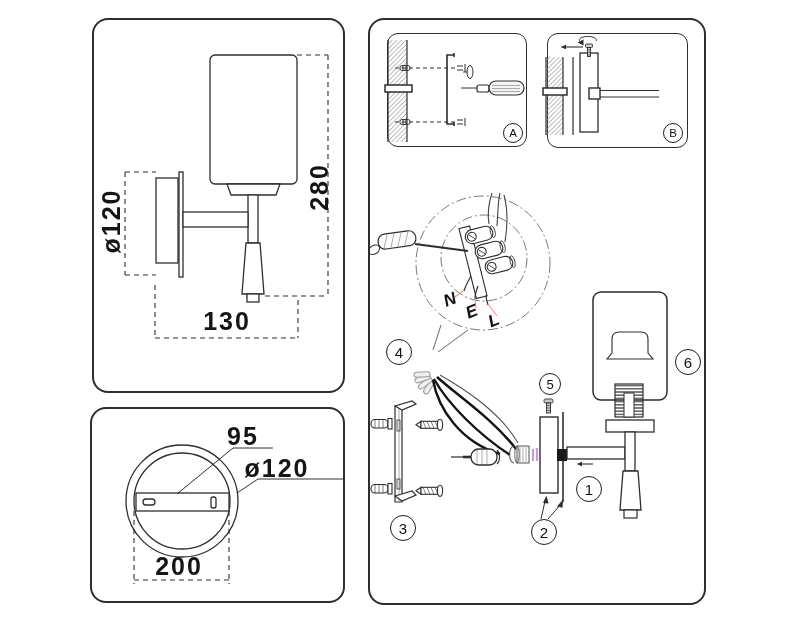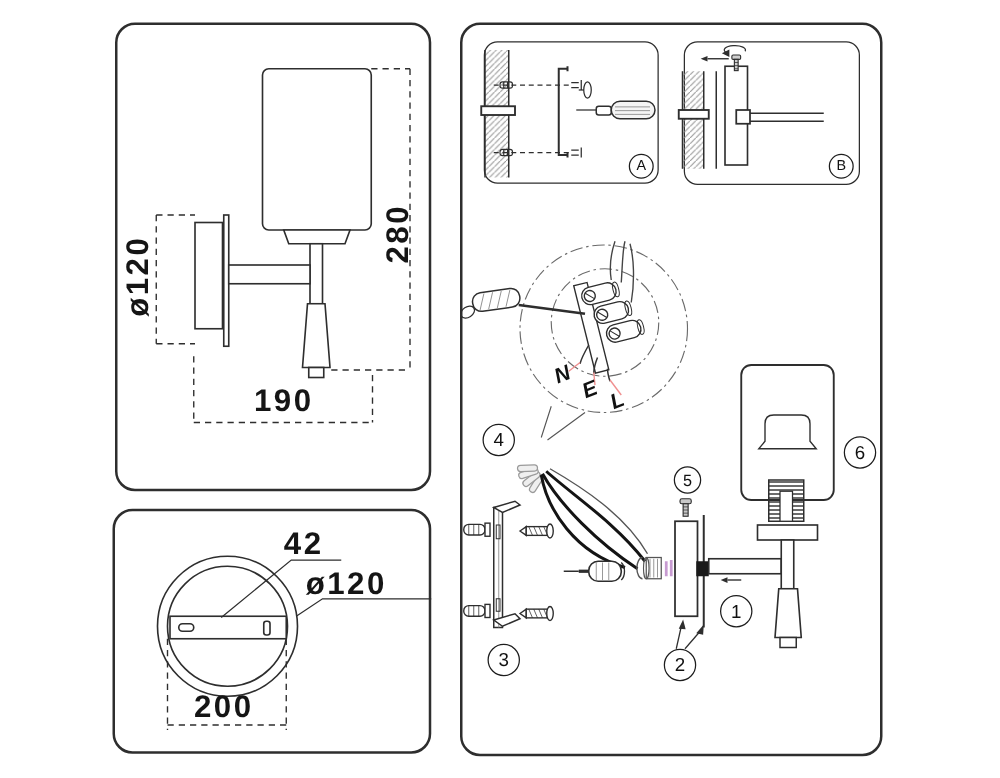--- a/index.html
+++ b/index.html
@@ -278,22 +278,22 @@
     </div>
   <div class="clabel num" style="left:576px;top:476px;">
       <span>1</span>
     </div>
   <div class="clabel num" style="left:675px;top:349px;">
       <span>6</span>
     </div>
 
   <div class="dim-text vert" style="left:111px;top:221px;">ø120</div>
   <div class="dim-text vert" style="left:319px;top:187px;">280</div>
-  <div class="dim-text" style="left:227px;top:321px;">190</div>
-  <div class="dim-text" style="left:243px;top:436px;">42</div>
+  <div class="dim-text" style="left:227px;top:321px;">130</div>
+  <div class="dim-text" style="left:243px;top:436px;">95</div>
   <div class="dim-text" style="left:277px;top:468px;">ø120</div>
   <div class="dim-text" style="left:179px;top:566px;">200</div>
 
   <div class="wire-letter" style="left:450px;top:300px;">N</div>
   <div class="wire-letter" style="left:472px;top:312px;">E</div>
   <div class="wire-letter" style="left:494px;top:321px;">L</div>
 
 </div>
 
 </body></html>

